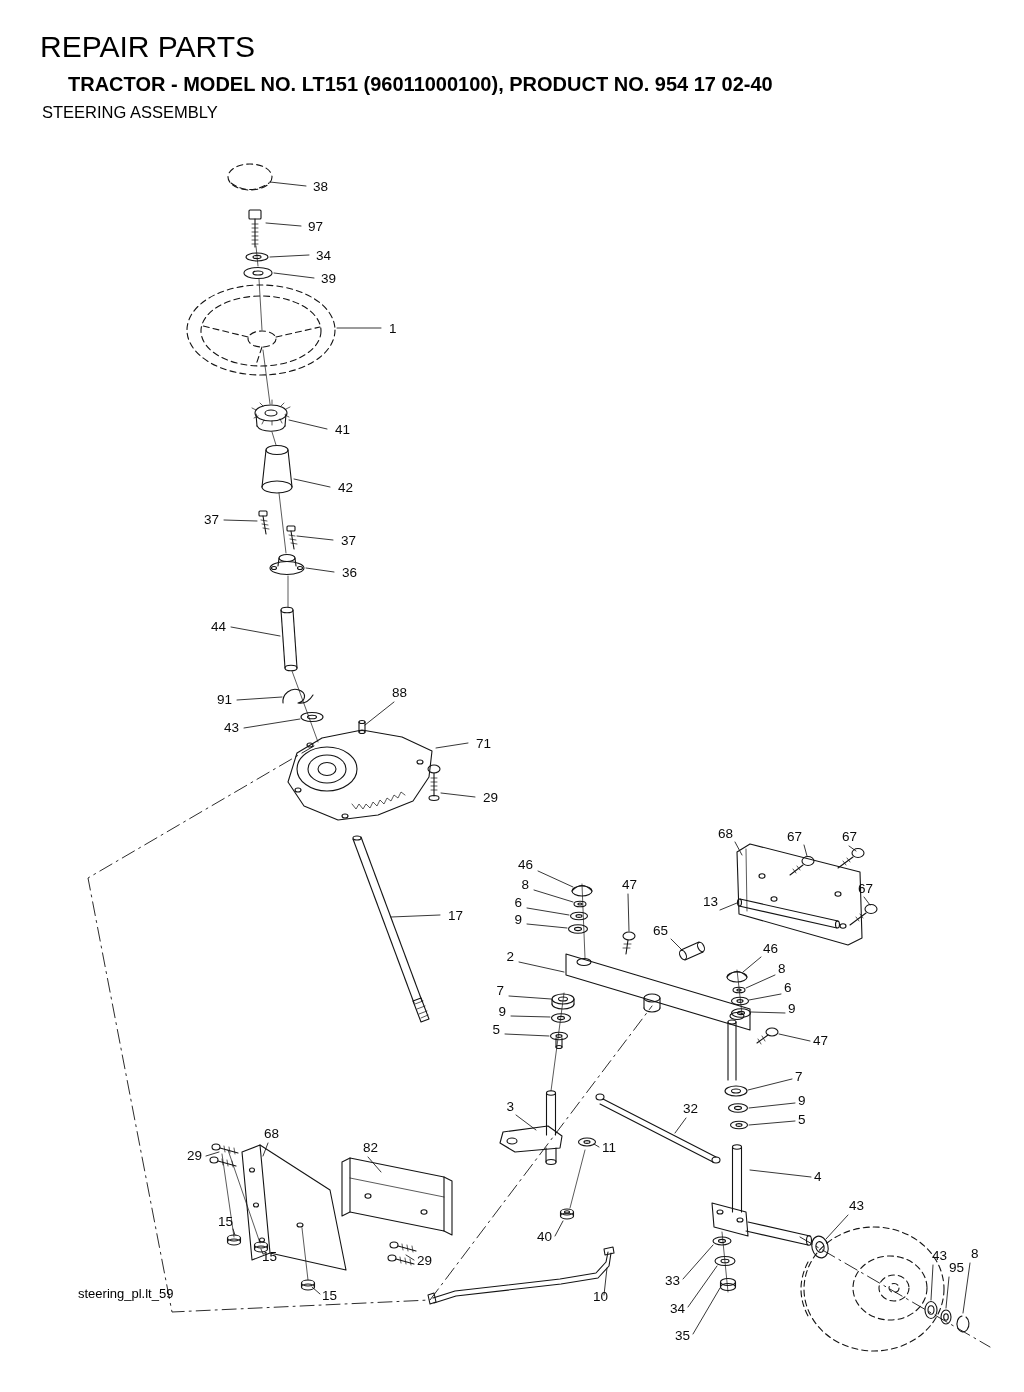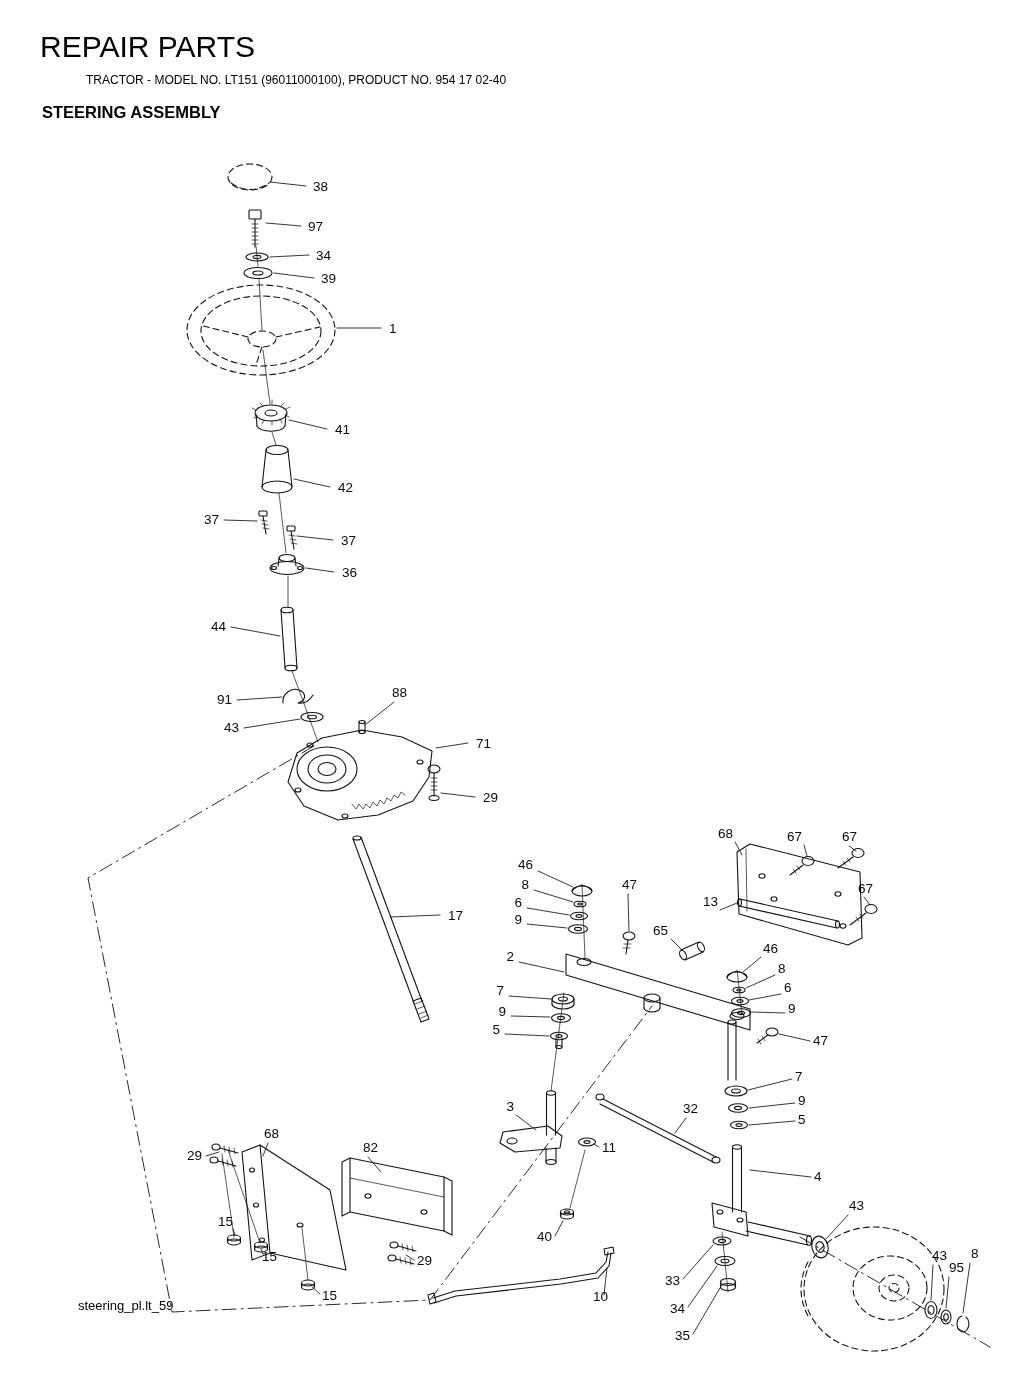--- a/index.html
+++ b/index.html
@@ -2,23 +2,23 @@
 <html><head>
 <meta charset="utf-8">
 <style>
   html,body { margin:0; padding:0; background:#ffffff; }
   .page {
     position:relative; width:1024px; height:1392px;
     background:#ffffff; overflow:hidden;
     font-family:"Liberation Sans", sans-serif; color:#000;
   }
   .hdr-title    { position:absolute; left:40px;  top:30px;  font-size:30px; font-weight:normal; }
-  .hdr-subtitle { position:absolute; left:86px;  top:73px;  font-size:12px; font-weight:normal; }
-  .hdr-section  { position:absolute; left:42px;  top:103px; font-size:16.5px; font-weight:bold; }
-  .ftr-id       { position:absolute; left:78px;  top:1286px; font-size:13px;margin-top:12px; }
+  .hdr-subtitle { position:absolute; left:68px;  top:73px;  font-size:20px; font-weight:bold; }
+  .hdr-section  { position:absolute; left:42px;  top:103px; font-size:16.5px; font-weight:normal; }
+  .ftr-id       { position:absolute; left:78px;  top:1286px; font-size:13px; }
   #diagram { position:absolute; left:0; top:0; width:1024px; height:1392px; }
   #diagram g { fill:none; stroke:#141414; stroke-width:1.1; stroke-linecap:round; stroke-linejoin:round; }
   #diagram .thin { stroke-width:0.7; }
   #diagram .dashed, #diagram .dashed * { stroke-dasharray:6 4; }
   #diagram .dashdot { stroke-dasharray:14 5 2 5; stroke-width:0.9; }
   #diagram .leader { stroke-width:0.85; }
   #diagram text { font:13.5px "Liberation Sans", sans-serif; fill:#0a0a0a; stroke:none; }
 </style>
 </head>
 <body>

